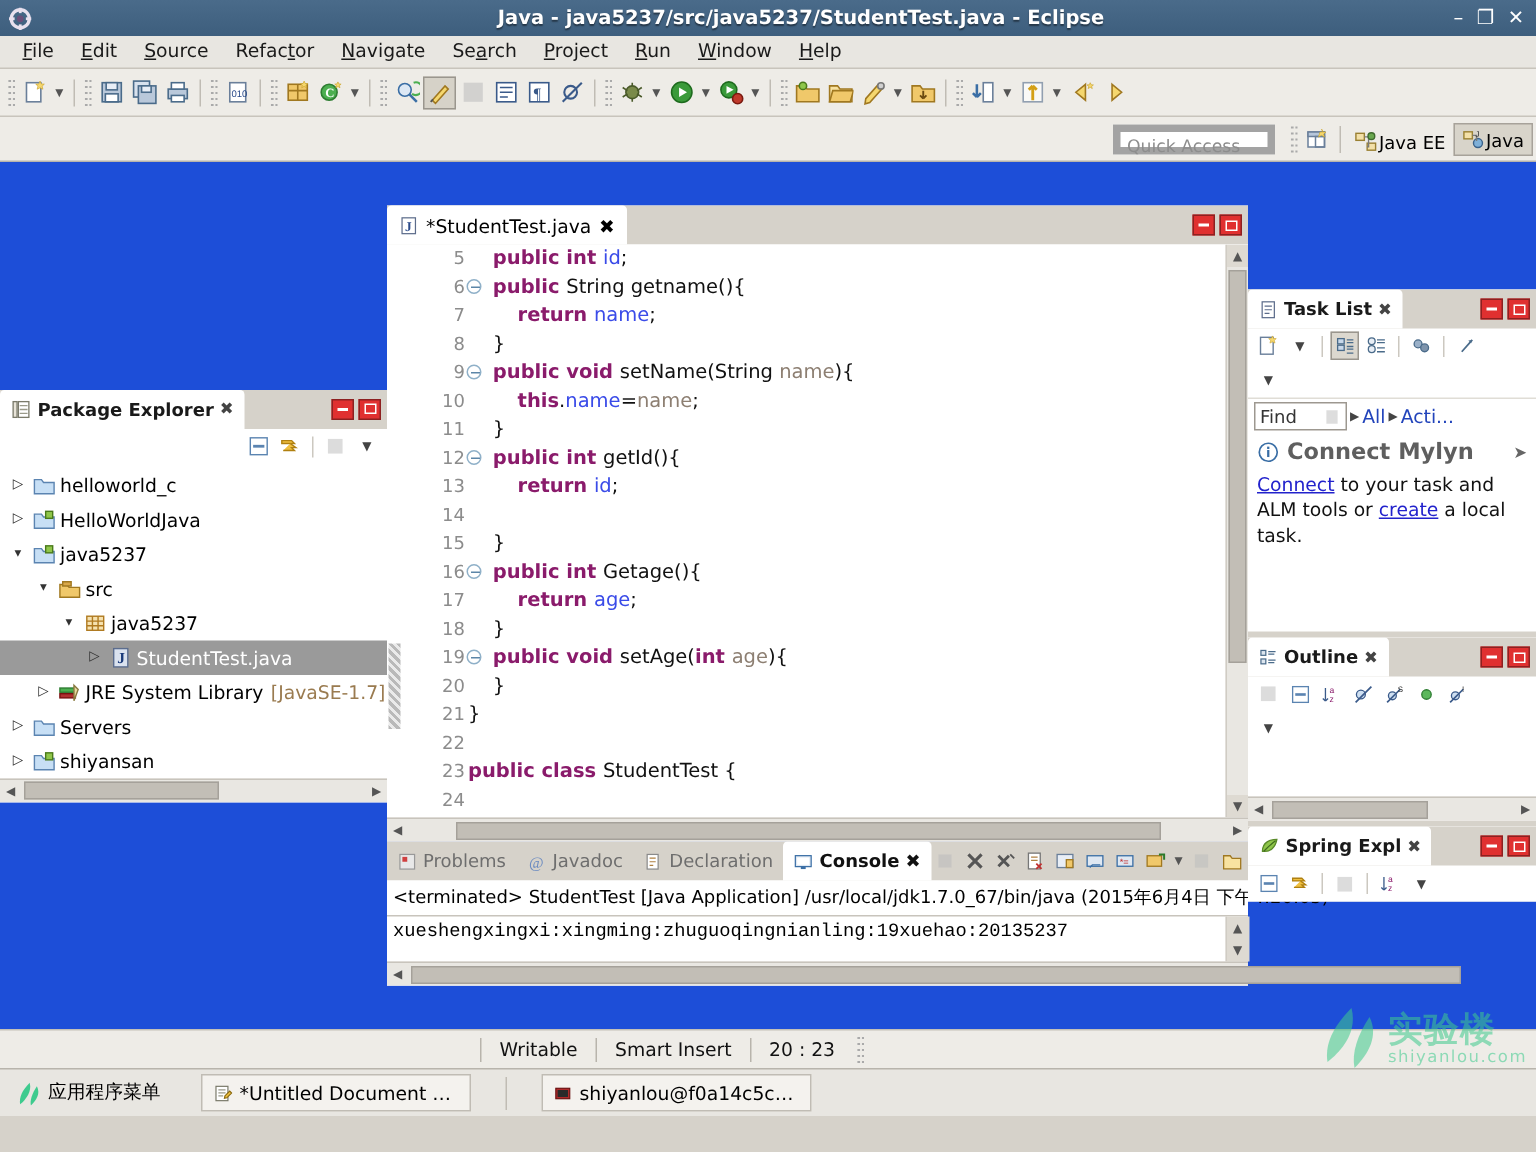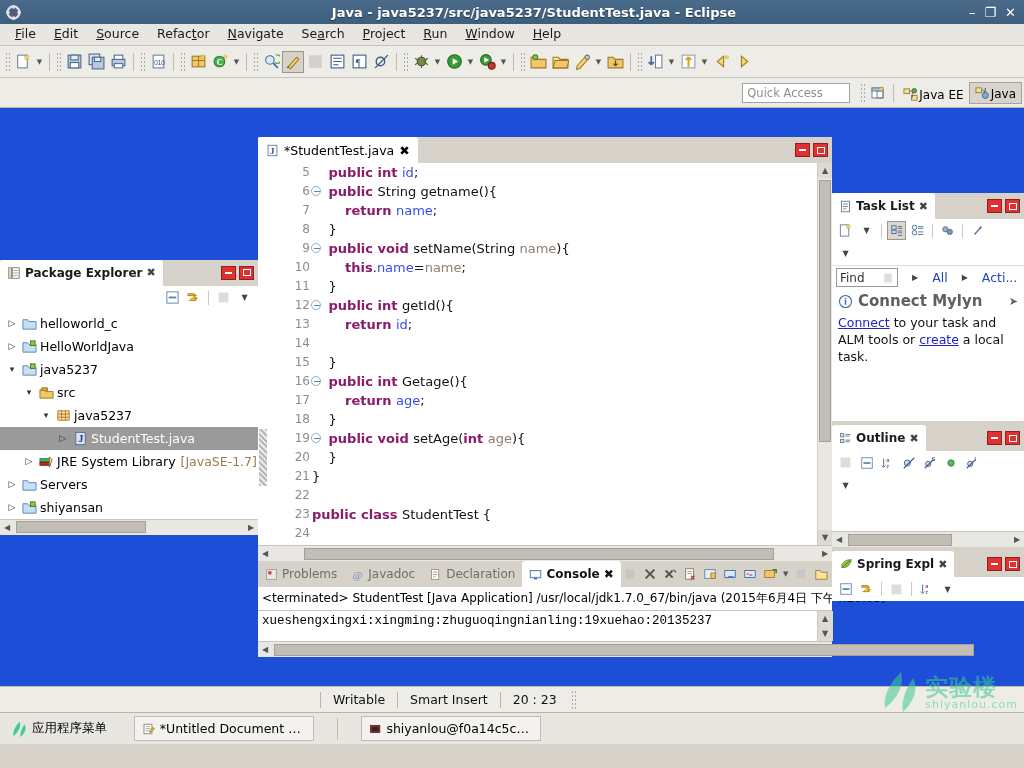--- a/index.html
+++ b/index.html
@@ -63,21 +63,21 @@
   .tb-dots { width: 5px; height: 20px; margin: 0 2px;
              background-image: radial-gradient(circle, #aaa 0.8px, transparent 0.9px);
              background-size: 3px 4px; }
 
   
   #qarow {
     height: 30px; background: #eeece7; display:flex; align-items:center;
     justify-content: flex-end; border-bottom: 1px solid #b8b4ac; padding-right:2px;
   }
   #quickaccess {
-    width: 108px; height: 20px; border: 1px solid #a3a3a3; background:#fff;
+    width: 108px; height: 20px; border: 5px solid #a3a3a3; background:#fff;
     font-size: 11.5px; color:#8d8d8d; padding: 0 4px; line-height:18px;
     margin-right: 8px;
   }
   .persp-btn { display:flex; align-items:flex-end; gap:1px; padding: 2px 5px;
                font-size:12px; cursor:pointer; height:22px; }
   .persp-btn.active { background:#d8d4ca; border:1px solid #a7a29a; }
 
   
   #main { display:flex; height: 578px; background:#1d4ed8;align-items:center; }
 
@@ -166,21 +166,21 @@
   .console-head { font-size:12px; padding:3px 4px; white-space:nowrap; }
   .console-out { flex:1; border-top:1px solid #c8c4bc; display:flex; min-height:0; }
   .console-text { flex:1; font-size:12.5px; padding:3px 4px; white-space:nowrap; overflow:hidden;font-family:Liberation Mono, monospace; }
 
   
   #right { width:192px; display:flex; flex-direction:column; background:#d6d2ca; }
   .mylyn-box { padding:4px 6px; font-size:12.5px; line-height:17px; }
   .mylyn-title { display:flex;align-items:center;gap:5px;color:#5f5f5f;font-size:15px;font-weight:bold; }
   .mylyn-body { margin-top:4px; color:#111; }
   .mylyn-body a { color:#2222cc; text-decoration:underline; }
-  .find-row { display:flex; align-items:center; padding:2px 4px; gap:14px; border-top:1px solid #e0ddd6; }
+  .find-row { display:flex; align-items:center; padding:2px 4px; gap:2px; border-top:1px solid #e0ddd6; }
   .find-box { width:62px;height:19px;border:1px solid #9d9890;background:#fff;display:flex;align-items:center;
               padding:0 3px;font-size:12px;color:#333; }
   .find-link { color:#2244bb; font-size:12.5px; cursor:pointer; }
   .tri { font-size:8px; color:#444; }
 
   
   #statusbar {
     height:26px; background:#eeece7; border-top:1px solid #c4c0b8;
     display:flex; align-items:center; font-size:12.5px; color:#111; position:relative;
   }

